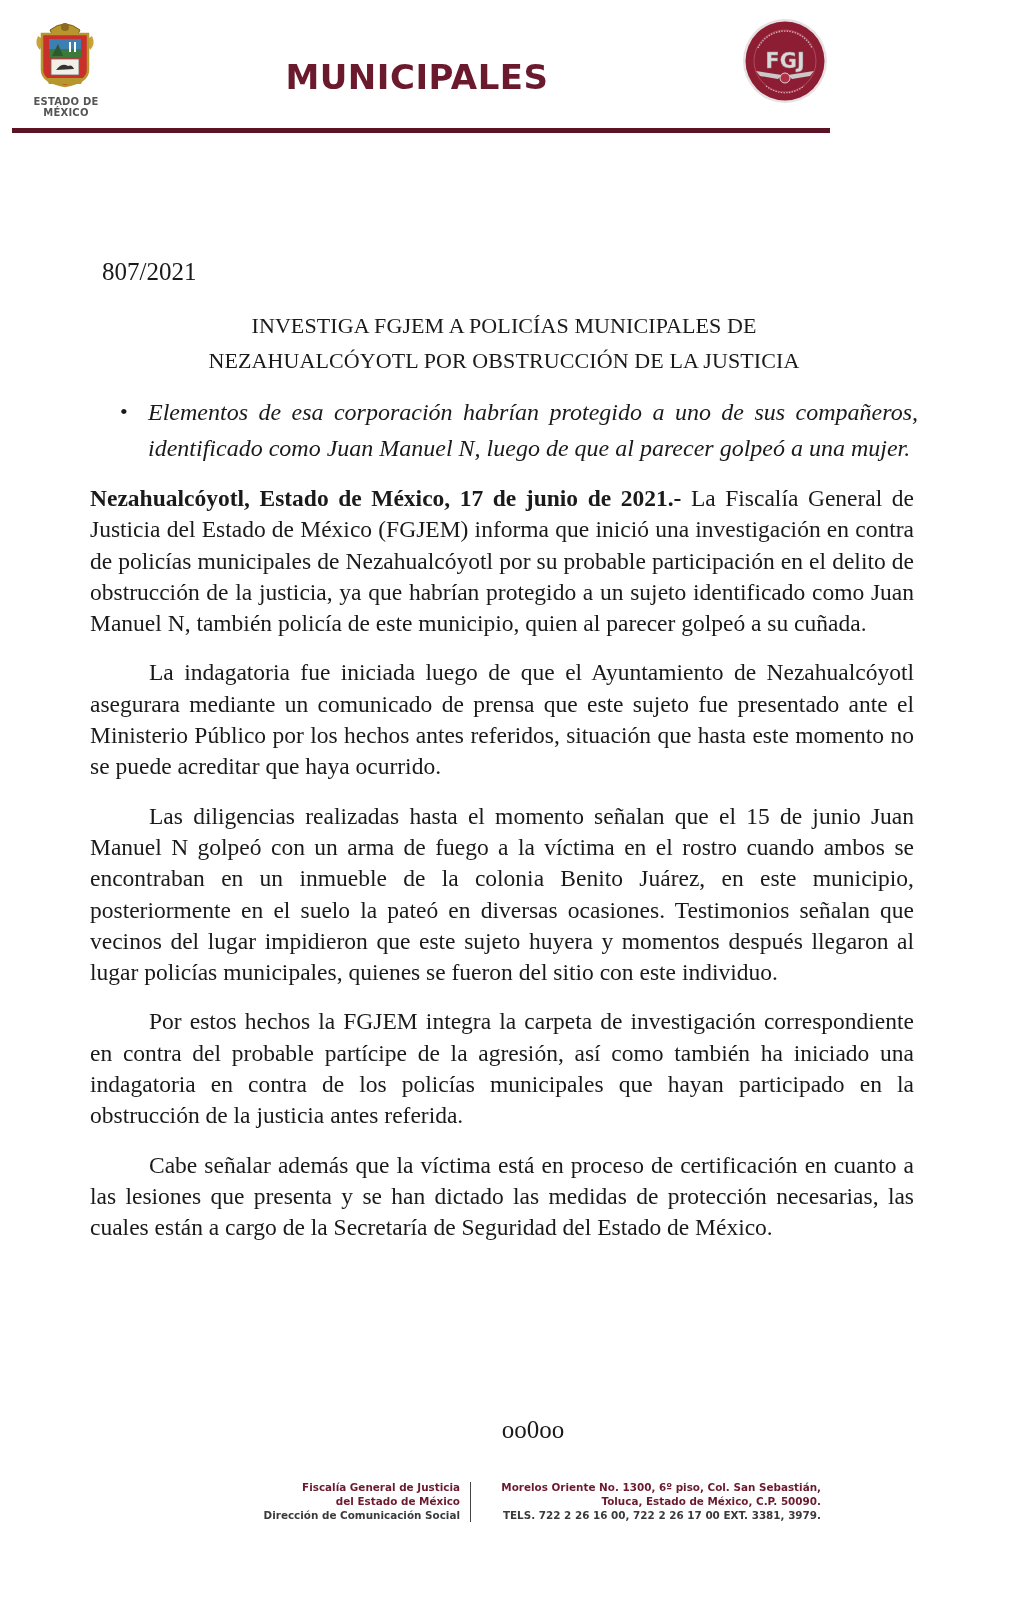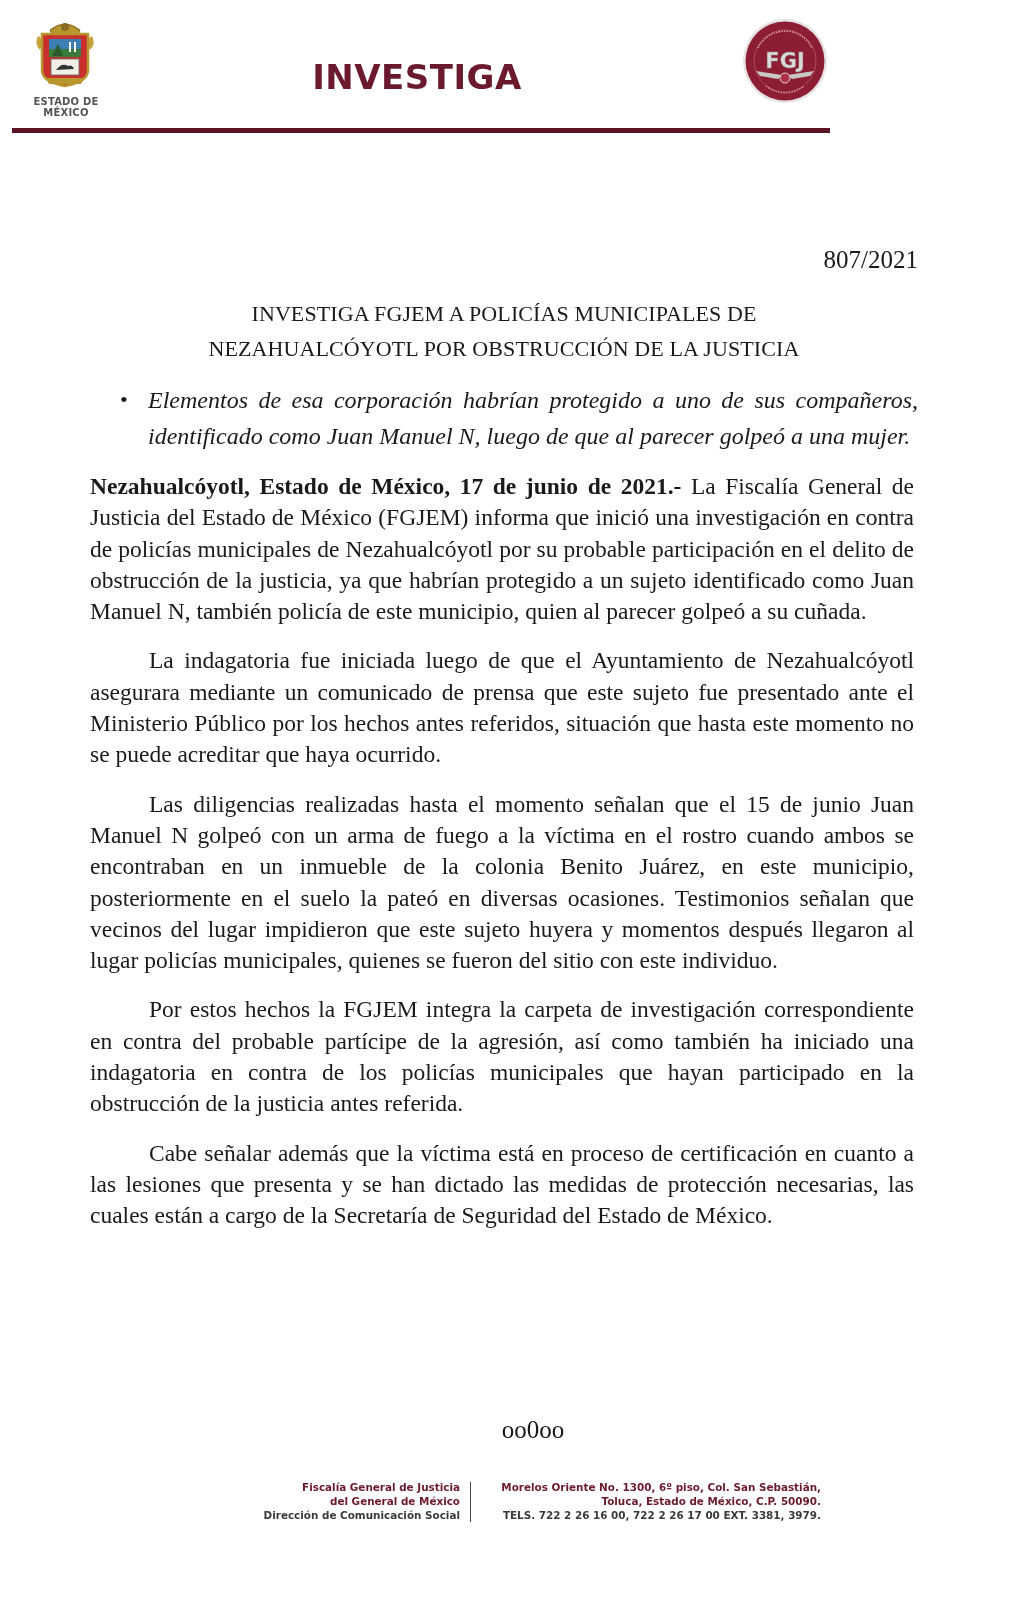--- a/index.html
+++ b/index.html
@@ -74,24 +74,24 @@
     .doc {
       position: absolute;
       left: 90px; top: 240px;
       width: 828px;
       font-family: "Liberation Serif", serif;
       font-size: 23.5px;
       line-height: 31.3px;
       color: #1a1a1a;
     }
     .doc-number {
-      text-align: right;
+      text-align: left;
       font-size: 25px;
       line-height: 40px;
-      margin: 0;
+      margin: 12px;
     }
     .headline {
       margin: 16px 0 0 0;
       text-align: center;
       font-size: 22px;
       line-height: 35px;
       font-weight: normal;
       text-transform: none;
       letter-spacing: 0.1px;
     }
@@ -192,21 +192,21 @@
 
       <rect x="19" y="39" width="28" height="16" fill="#f2efe6" stroke="#6a6a6a" stroke-width="0.8"></rect>
       <path d="M24 50 Q30 42 36 46 Q40 44 42 49 Z" fill="#333333"></path>
 
       <path d="M14 58 H52 L49 64 H17 Z" fill="#b8962e"></path>
     </svg>
     <div class="edomex-label">ESTADO DE MÉXICO</div>
   </div>
 
   <h1 class="press-title">
-    <span>INVESTIGA</span>
+    <span>MUNICIPALES</span>
   </h1>
 
   <svg class="fgj-logo" viewBox="0 0 86 86" xmlns="http://www.w3.org/2000/svg">
     <circle cx="43" cy="43" r="42" fill="#e6e1e2"></circle>
     <circle cx="43" cy="43" r="39.5" fill="#8c1d33"></circle>
     <circle cx="43" cy="43" r="31" fill="none" stroke="#b85466" stroke-width="0.8"></circle>
 
     <path d="M16 30 A30 30 0 0 1 70 30" fill="none" stroke="#d9a9b2" stroke-width="1.4" stroke-dasharray="1.5 1.2"></path>
     <path d="M24 68 A30 30 0 0 0 62 68" fill="none" stroke="#d9a9b2" stroke-width="1.2" stroke-dasharray="1.5 1.2"></path>
     <text x="43" y="50" text-anchor="middle" font-family="DejaVu Sans, sans-serif" font-weight="bold" font-size="21" fill="#d9d9d9" stroke="#9a9a9a" stroke-width="0.4">FGJ</text>
@@ -242,21 +242,21 @@
   <p class="para indent">Las diligencias realizadas hasta el momento señalan que el 15 de junio Juan Manuel N golpeó con un arma de fuego a la víctima en el rostro cuando ambos se encontraban en un inmueble de la colonia Benito Juárez, en este municipio, posteriormente en el suelo la pateó en diversas ocasiones. Testimonios señalan que vecinos del lugar impidieron que este sujeto huyera y momentos después llegaron al lugar policías municipales, quienes se fueron del sitio con este individuo.</p>
   <p class="para indent">Por estos hechos la FGJEM integra la carpeta de investigación correspondiente en contra del probable partícipe de la agresión, así como también ha iniciado una indagatoria en contra de los policías municipales que hayan participado en la obstrucción de la justicia antes referida.</p>
   <p class="para indent">Cabe señalar además que la víctima está en proceso de certificación en cuanto a las lesiones que presenta y se han dictado las medidas de protección necesarias, las cuales están a cargo de la Secretaría de Seguridad del Estado de México.</p>
 </main>
 
 <div class="closing-mark">oo0oo</div>
 
 <footer class="footer">
   <div class="footer-left">
     <span class="line">Fiscalía General de Justicia</span>
-    <span class="line">del General de México</span>
+    <span class="line">del Estado de México</span>
     <span class="line dark">Dirección de Comunicación Social</span>
   </div>
   <div class="footer-divider"></div>
   <div class="footer-right">
     <span class="line">Morelos Oriente No. 1300, 6º piso, Col. San Sebastián,</span>
     <span class="line">Toluca, Estado de México, C.P. 50090.</span>
     <span class="line dark">TELS. 722 2 26 16 00, 722 2 26 17 00 EXT. 3381, 3979.</span>
   </div>
 </footer>
 

